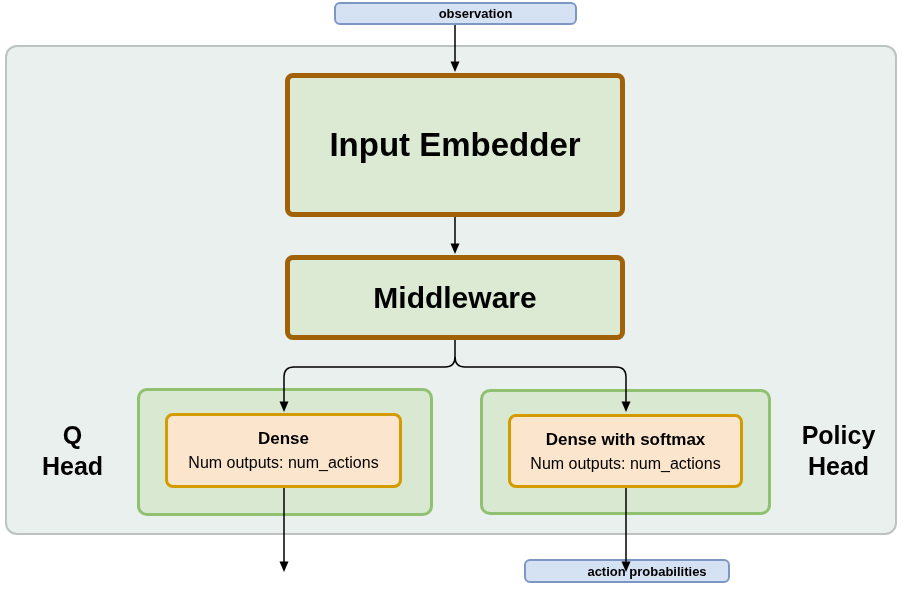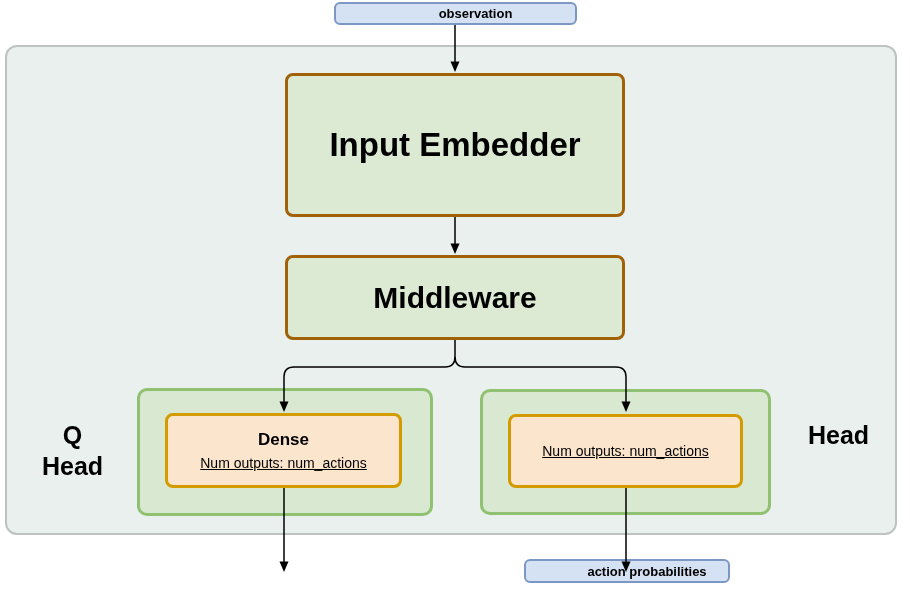--- a/index.html
+++ b/index.html
@@ -16,41 +16,41 @@
 
   .blue-node {
     background: #d5e2f4; border: 2px solid #7d97c4; border-radius: 6px;
     font-size: 13px; font-weight: bold; padding-left: 40px;
   }
   .node-observation { left: 334px; top: 2px; width: 243px; height: 23px; }
   .node-q-values { left: 183px; top: 573px; width: 205px; height: 24px; }
   .node-action-probabilities { left: 524px; top: 559px; width: 206px; height: 24px; }
 
   .green-node {
-    background: #dcead3; border: 3px solid #a16207; border-radius: 8px;
+    background: #dcead3; border: 5px solid #a16207; border-radius: 8px;
     font-weight: bold;
   }
   .node-input-embedder { left: 285px; top: 73px; width: 340px; height: 144px; font-size: 33px; }
   .node-middleware { left: 285px; top: 255px; width: 340px; height: 85px; font-size: 30px; text-align: right; }
 
   .head-container {
     position: absolute; background: #d9e8d0; border: 3px solid #90c171; border-radius: 10px;
   }
   .q-head-container { left: 137px; top: 388px; width: 296px; height: 128px; }
   .policy-head-container { left: 480px; top: 389px; width: 291px; height: 126px; }
 
   .orange-node {
     position: absolute; background: #fce5cd; border: 3px solid #d49b00; border-radius: 8px;
     display: flex; flex-direction: column; align-items: center; justify-content: center;
     gap: 5px; text-align: right;
   }
   .q-dense { left: 165px; top: 413px; width: 237px; height: 75px; }
   .policy-dense { left: 508px; top: 414px; width: 235px; height: 74px; }
   .dense-title { font-size: 17px; font-weight: bold; }
-  .dense-subtitle { font-size: 14px; text-decoration: underline; }
+  .dense-subtitle { font-size: 16px; }
 
   .head-label {
     position: absolute; text-align: center; font-weight: bold;
     font-size: 25px; line-height: 31px;
   }
   .q-head-label { left: 25px; top: 420px; width: 95px; }
   .policy-head-label { left: 791px; top: 420px; width: 95px; }
 
   .arrows {
     position: absolute; left: 0; top: 0; width: 910px; height: 599px;
@@ -80,24 +80,26 @@
   </div>
 
   <div class="head-label q-head-label">
     <div>Q</div>
     <div>Head</div>
   </div>
 
   <div class="head-container policy-head-container"></div>
 
   <div class="orange-node policy-dense">
+    <div class="dense-title">Dense with softmax</div>
     <div class="dense-subtitle">Num outputs: num_actions</div>
   </div>
 
   <div class="head-label policy-head-label">
+    <div>Policy</div>
     <div>Head</div>
   </div>
 
 
   <div class="node blue-node node-action-probabilities">action probabilities</div>
 
   <svg class="arrows" viewBox="0 0 910 599">
 
     <line x1="455" y1="25" x2="455" y2="62"></line>
     <polygon points="455,72 450.5,61.5 459.5,61.5"></polygon>

